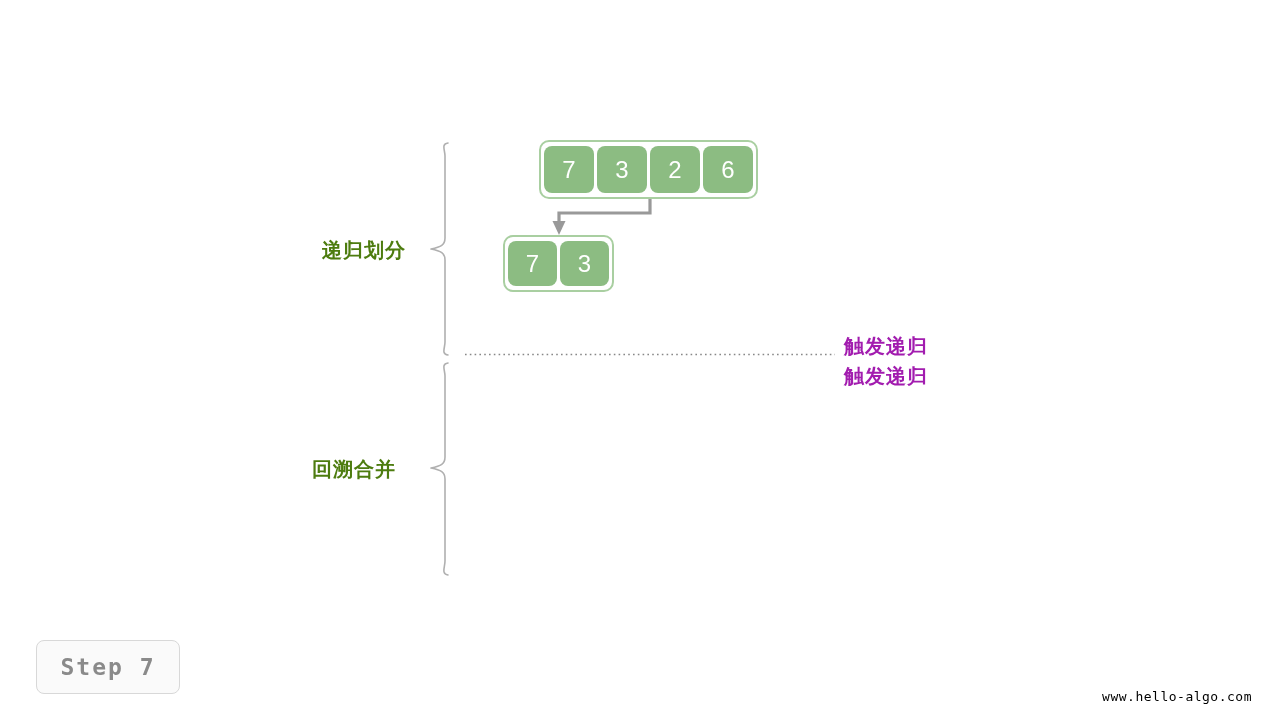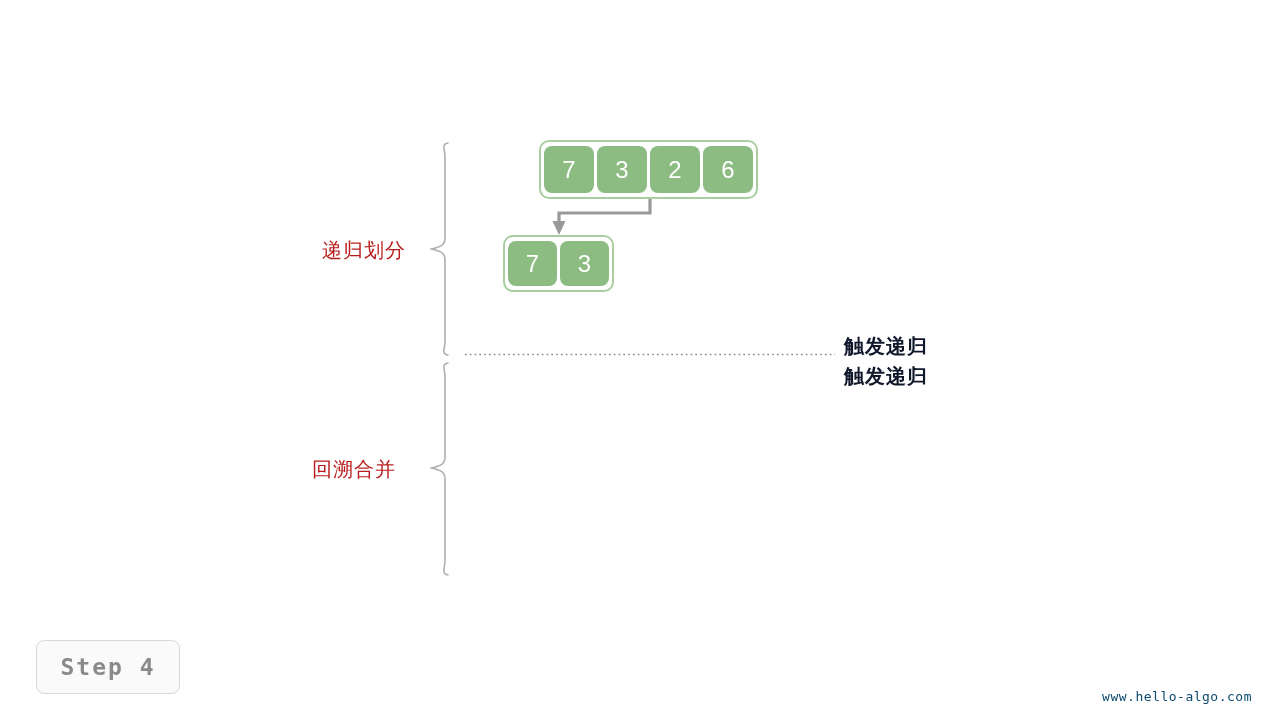--- a/index.html
+++ b/index.html
@@ -19,22 +19,22 @@
     position: absolute;
     inset: 0;
     width: 1280px;
     height: 720px;
   }
 
   
   .section-label {
     position: absolute;
     font-size: 20px;
-    font-weight: normal;
-    color: #b91c1c;
+    font-weight: bold;
+    color: #4d7c0f;
     letter-spacing: 1px;
     white-space: nowrap;
     text-align: right;
   }
   #label-divide { left: 226px; top: 237px; width: 180px; }
   #label-merge  { left: 216px; top: 456px; width: 180px; }
 
   
   .array {
     position: absolute;
@@ -66,21 +66,21 @@
   #array-left { left: 503px; top: 235px; width: 111px; height: 57px; }
   #array-left .cell { width: 50px; height: 45px; }
 
   
   #termination-note {
     position: absolute;
     left: 844px;
     top: 331px;
     font-size: 20px;
     font-weight: bold;
-    color: #0f172a;
+    color: #a21caf;
     line-height: 30px;
     letter-spacing: 1px;
     white-space: nowrap;
   }
 
   
   #step-badge {
     position: absolute;
     left: 36px;
     top: 640px;
@@ -101,21 +101,21 @@
     user-select: none;
   }
 
   
   #watermark {
     position: absolute;
     right: 28px;
     bottom: 16px;
     font-family: "DejaVu Sans Mono", "Liberation Mono", monospace;
     font-size: 13px;
-    color: #0c4a6e;
+    color: #000000;
     letter-spacing: 0.5px;
     user-select: none;
   }
 </style>
 </head>
 <body>
 
 <svg id="canvas" viewBox="0 0 1280 720" xmlns="http://www.w3.org/2000/svg">
 
   <path d="M 448 143
@@ -156,15 +156,15 @@
 <div class="array" id="array-left">
   <div class="cell">7</div>
   <div class="cell">3</div>
 </div>
 
 <div id="termination-note">
   <div>触发递归</div>
   <div>触发递归</div>
 </div>
 
-<div id="step-badge">Step 4</div>
+<div id="step-badge">Step 7</div>
 
 <div id="watermark">www.hello-algo.com</div>
 
 </body></html>

